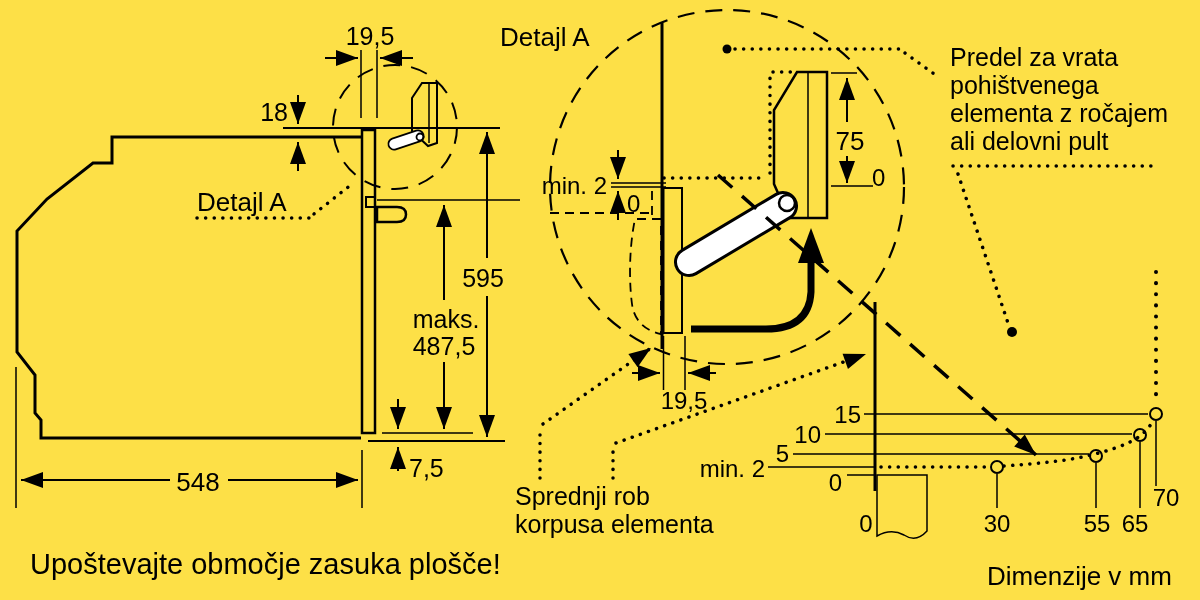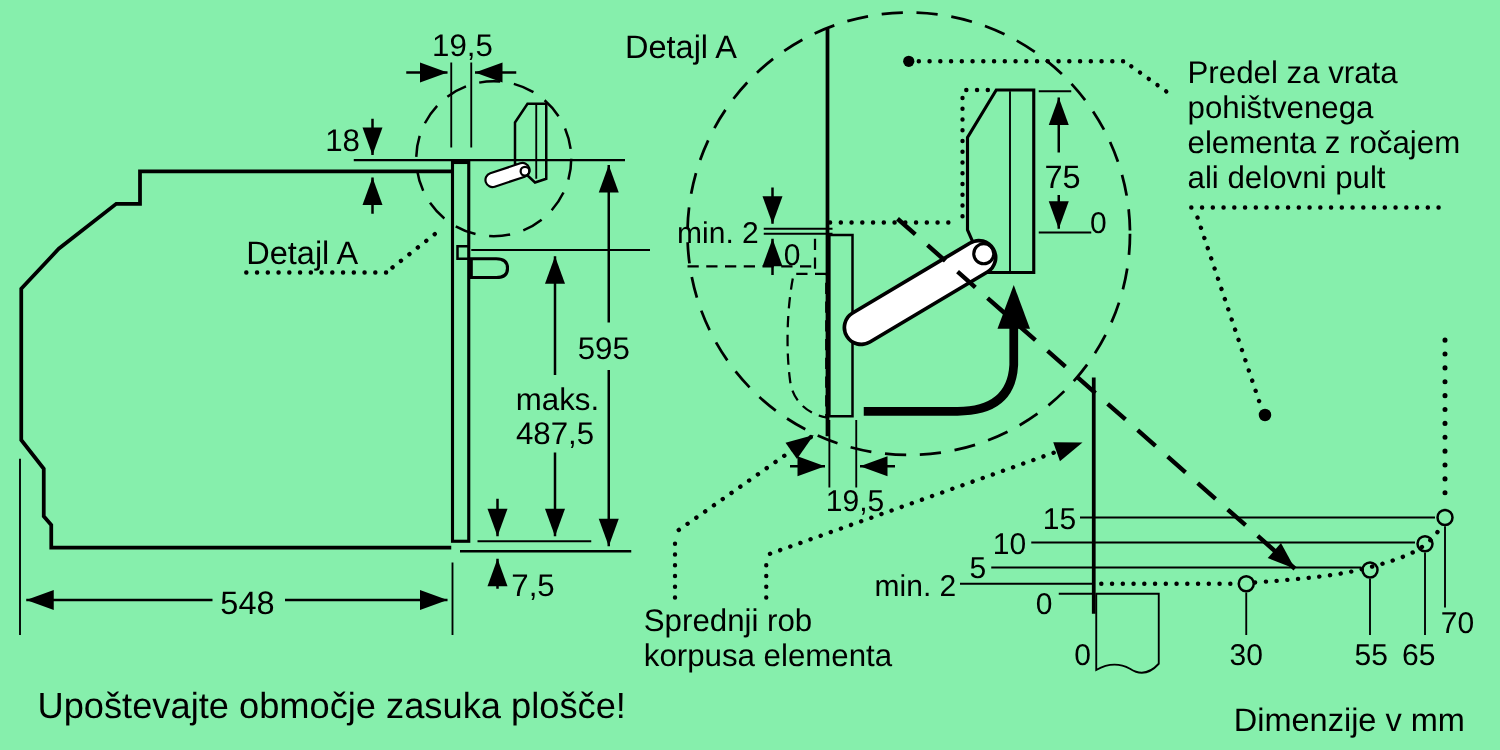--- a/index.html
+++ b/index.html
@@ -1,16 +1,16 @@
 <!DOCTYPE html>
 <html><head>
 <meta charset="utf-8">
 <style>
   html,body{margin:0;padding:0;background:#fff;}
-  .stage{position:relative;width:1200px;height:600px;background:#86efac;overflow:hidden;}
+  .stage{position:relative;width:1200px;height:600px;background:#fde047;overflow:hidden;}
   svg{display:block;}
   .ln{stroke:#000;fill:none;}
   .w1{stroke-width:1.5px;}
   .w2{stroke-width:2px;}
   .w25{stroke-width:2.5px;}
   .w3{stroke-width:3px;}
   .dot{stroke:#000;fill:none;stroke-width:3.5px;stroke-dasharray:0.1 8.5;stroke-linecap:round;}
   .dotw{stroke:#000;fill:none;stroke-width:4px;stroke-dasharray:0.1 11;stroke-linecap:round;}
   .dash{stroke:#000;fill:none;stroke-dasharray:17 11;}
   .dashs{stroke:#000;fill:none;stroke-dasharray:9 6;}

